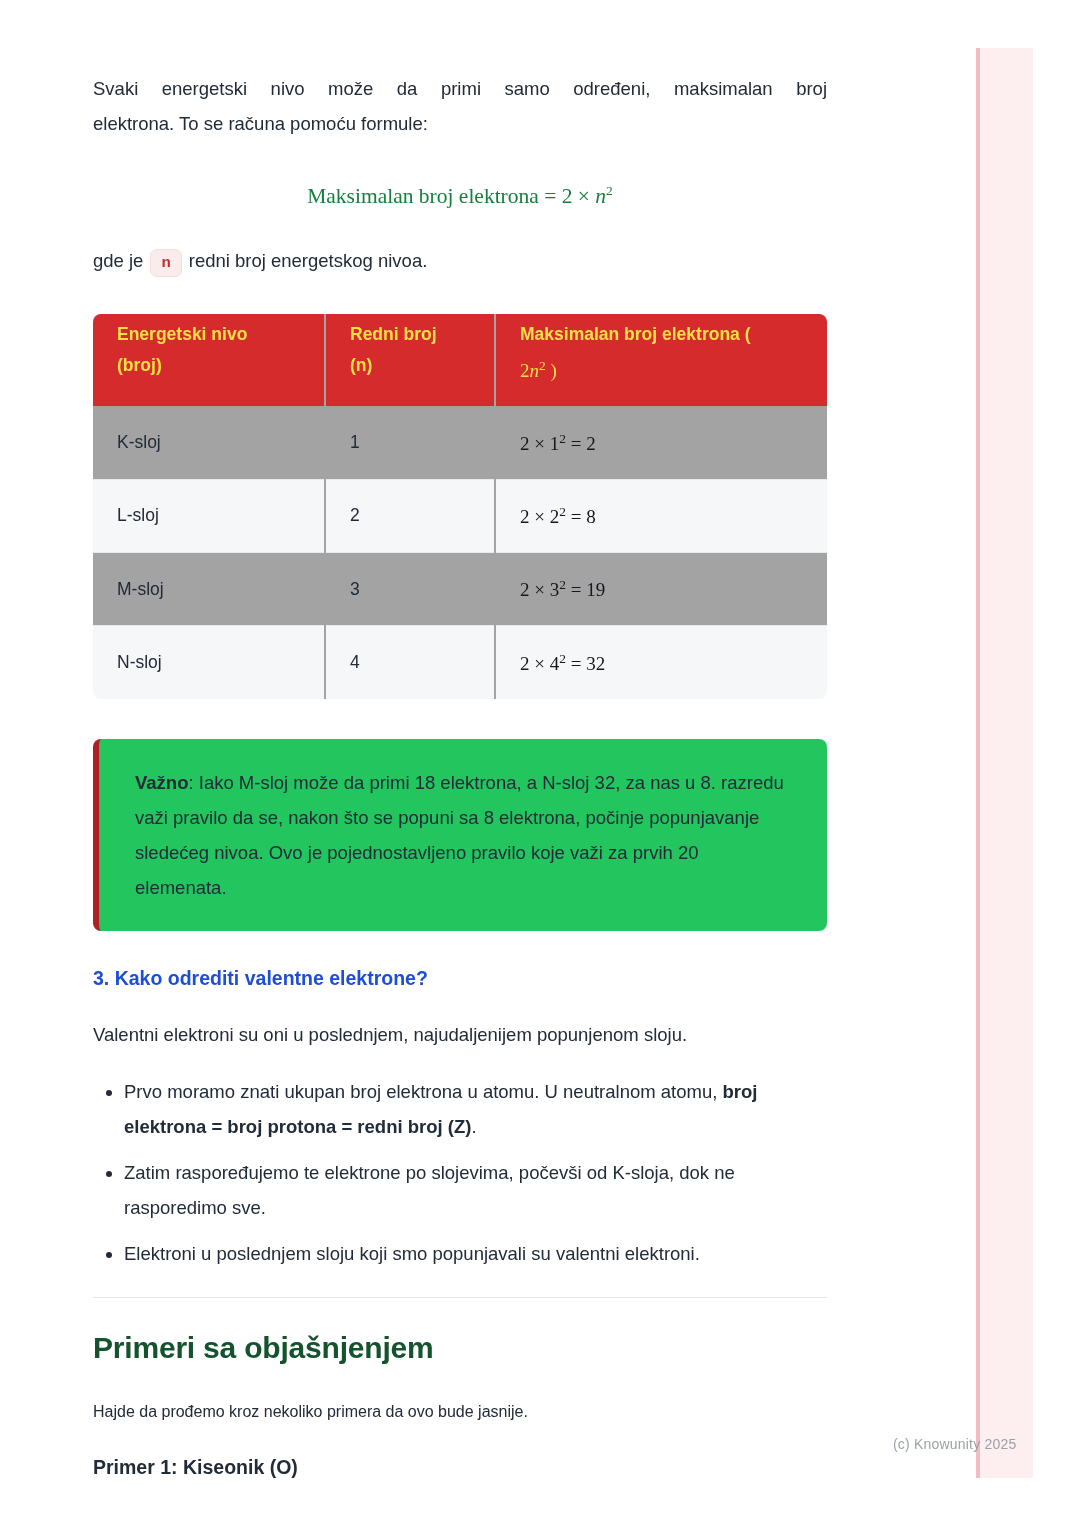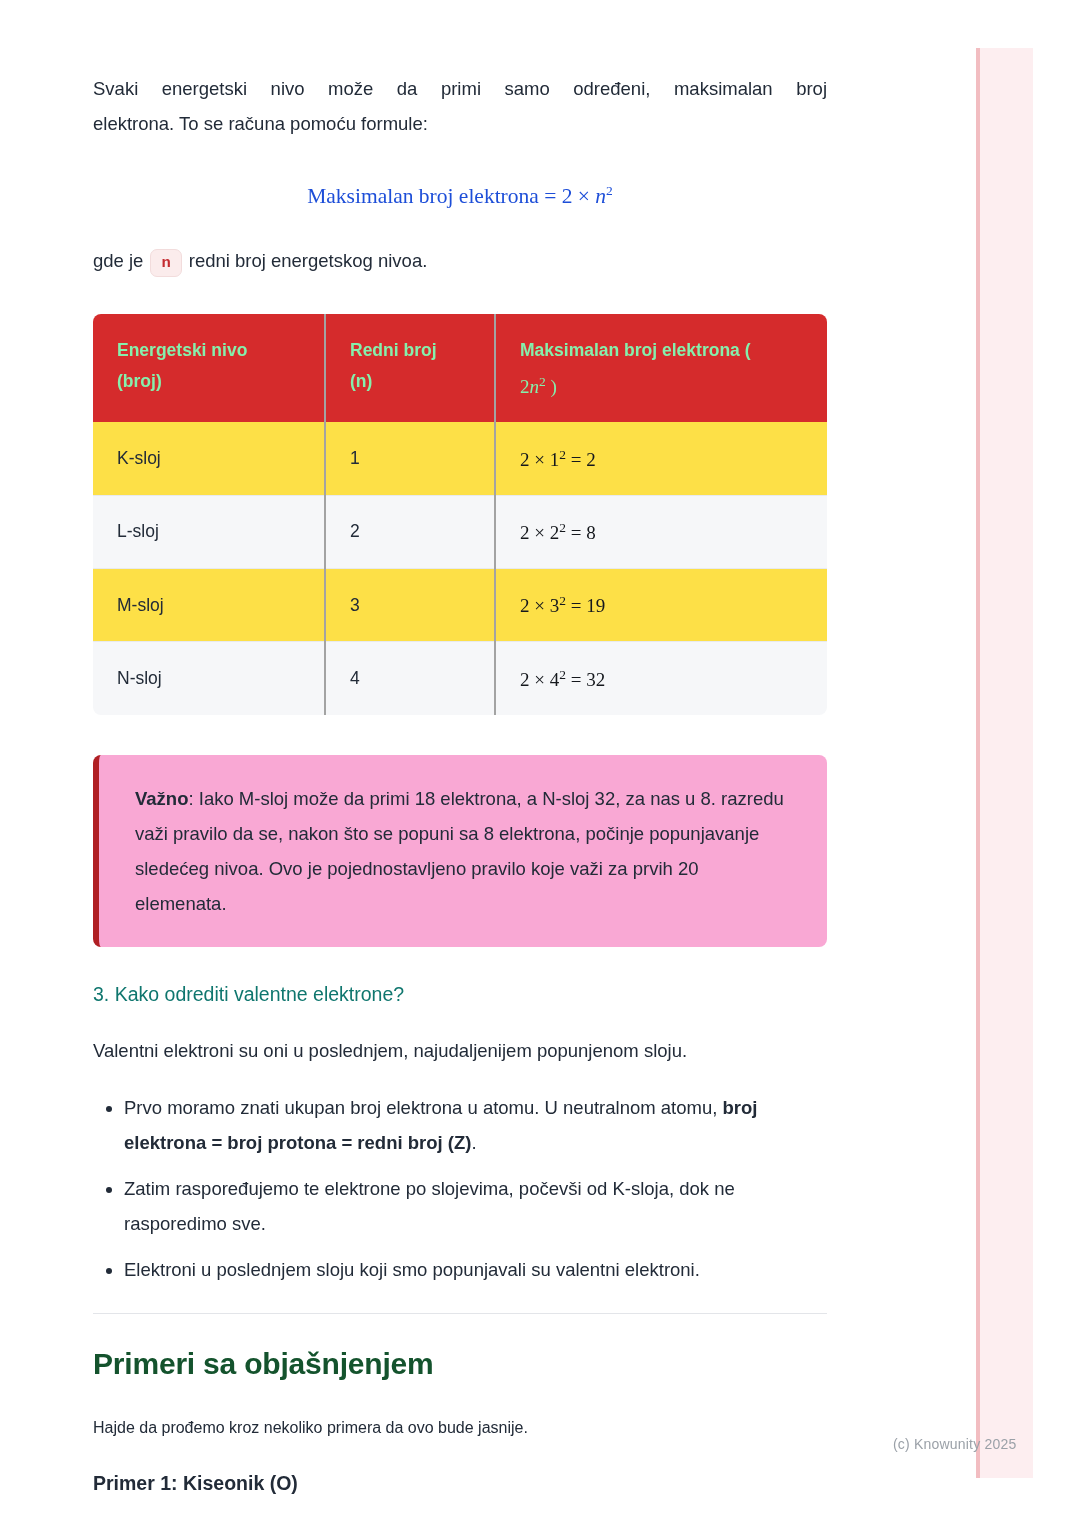--- a/index.html
+++ b/index.html
@@ -42,21 +42,21 @@
   .intro .jline {
     display: block;
     text-align: justify;
     text-align-last: justify;
   }
   .formula {
     margin-top: 42px;
     text-align: center;
     font-family: "Liberation Serif", serif;
     font-size: 21.5px;
-    color: #1d4ed8;
+    color: #15803d;
   }
   .formula .var { font-style: italic; }
   .formula sup, .math sup, .math-h sup { font-size: 13.5px; }
   .where {
     margin-top: 34px;
     font-size: 18.5px;
     line-height: 35px;
   }
   .n-badge {
     display: inline-block;
@@ -73,60 +73,60 @@
   }
   .table-wrap {
     margin-top: 36px;
     border-radius: 8px;
     overflow: hidden;
   }
   table { width: 100%; border-collapse: collapse; table-layout: fixed; }
   col.c1 { width: 232px; } col.c2 { width: 170px; } col.c3 { width: 332px; }
   thead th {
     background: #d52b2c;
-    color: #86efac;
+    color: #fde047;
     text-align: left;
     font-size: 17.5px;
     font-weight: bold;
-    padding: 21px 24px 20px;
+    padding: 5px 24px 20px;
     line-height: 31px;
     vertical-align: top;
   }
   th + th, td + td { border-left: 2px solid #a3a3a3; }
   tbody td {
     padding: 24px 24px;
     font-size: 17.5px;
-    background: #fde047;
+    background: #a3a3a3;
     vertical-align: middle;
   }
   tbody tr:nth-child(even) td { background: #f6f7f9; }
   tbody tr + tr td { border-top: 1px solid #e8eaee; }
   .hl { display: block; }
   .math, .math-h {
     font-family: Liberation Serif, serif;
     font-size: 19px;
   }
   .math { color: #15181d; }
   .math-h { font-weight: normal; }
   .math-h .var, .math .var { font-style: italic; }
   .callout {
     margin-top: 40px;
-    background: #f9a8d4;
+    background: #22c55e;
     border-left: 6px solid #b01f24;
     border-radius: 8px;
     padding: 26px 36px;
     font-size: 18.5px;
     line-height: 35px;
   }
   .callout p { margin: 0; }
   h3.sec-heading {
     margin: 36px 0 0;
     font-size: 19.5px;
-    font-weight: normal;
-    color: #0f766e;
+    font-weight: bold;
+    color: #1d4ed8;
   }
   .valence-p { margin: 27px 0 0; font-size: 18.5px; line-height: 35px; }
   ul.steps {
     margin: 22px 0 0;
     padding-left: 31px;
   }
   ul.steps li {
     font-size: 18.5px;
     line-height: 35px;
     margin-bottom: 11px;

